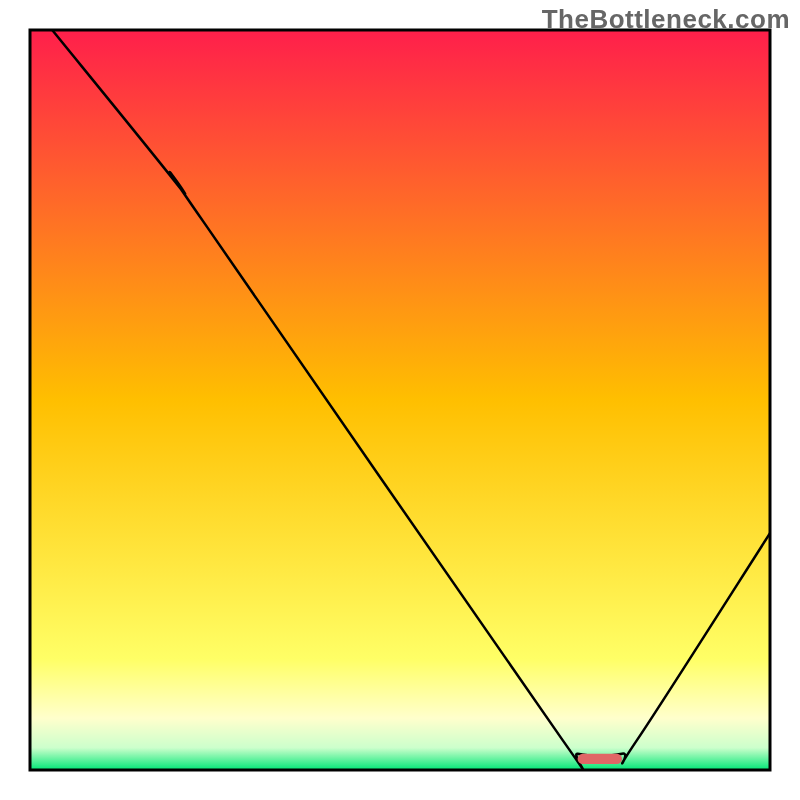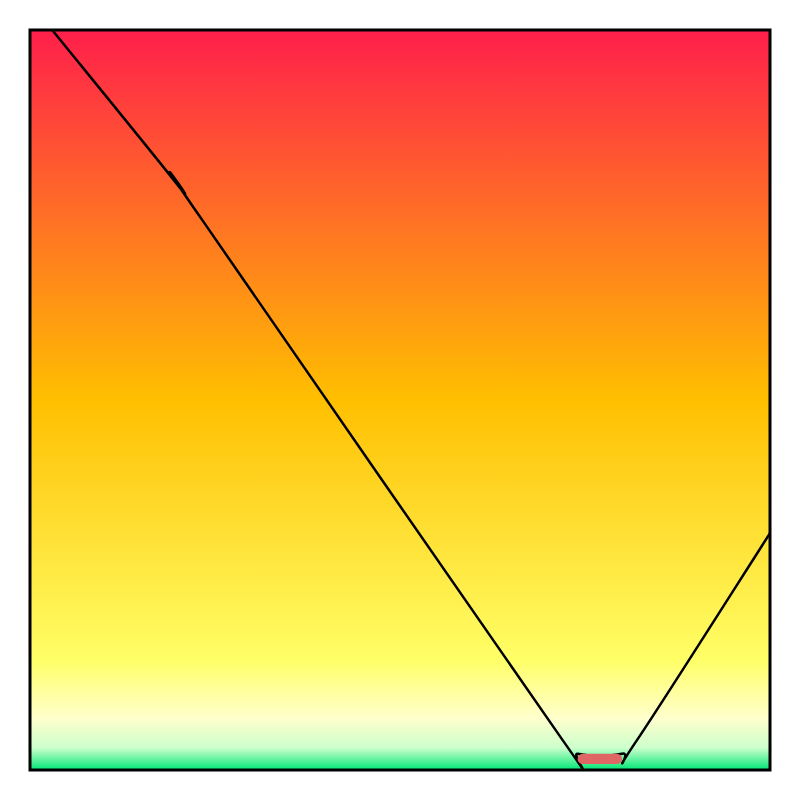--- a/index.html
+++ b/index.html
@@ -25,20 +25,21 @@
     letter-spacing: 0.5px;
   }
   svg.plot {
     display: block;
   }
 </style>
 </head>
 <body>
 
 <div class="chart-wrap">
+  <div class="watermark">TheBottleneck.com</div>
   <svg class="plot" width="800" height="800">
     <defs>
       <linearGradient id="bg-grad" x1="0" y1="0" x2="0" y2="1">
           <stop offset="0%" stop-color="#ff1f4b"></stop>
           <stop offset="50%" stop-color="#ffbf00"></stop>
           <stop offset="85%" stop-color="#ffff66"></stop>
           <stop offset="93%" stop-color="#ffffcc"></stop>
           <stop offset="97%" stop-color="#ccffcc"></stop>
           <stop offset="100%" stop-color="#00e676"></stop>
         </linearGradient>

